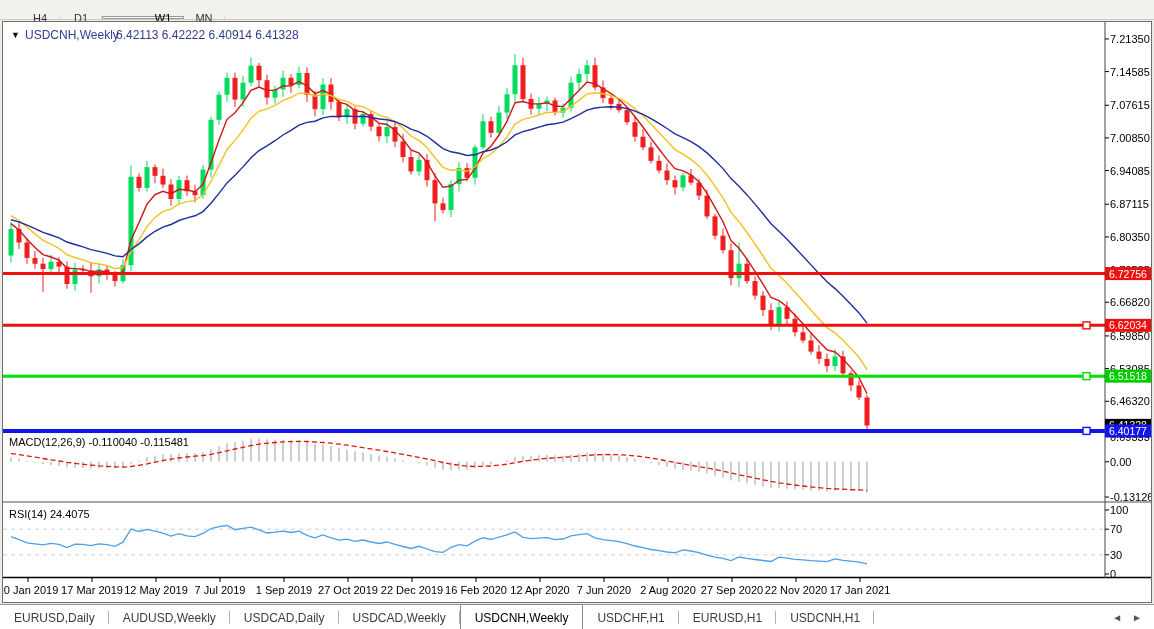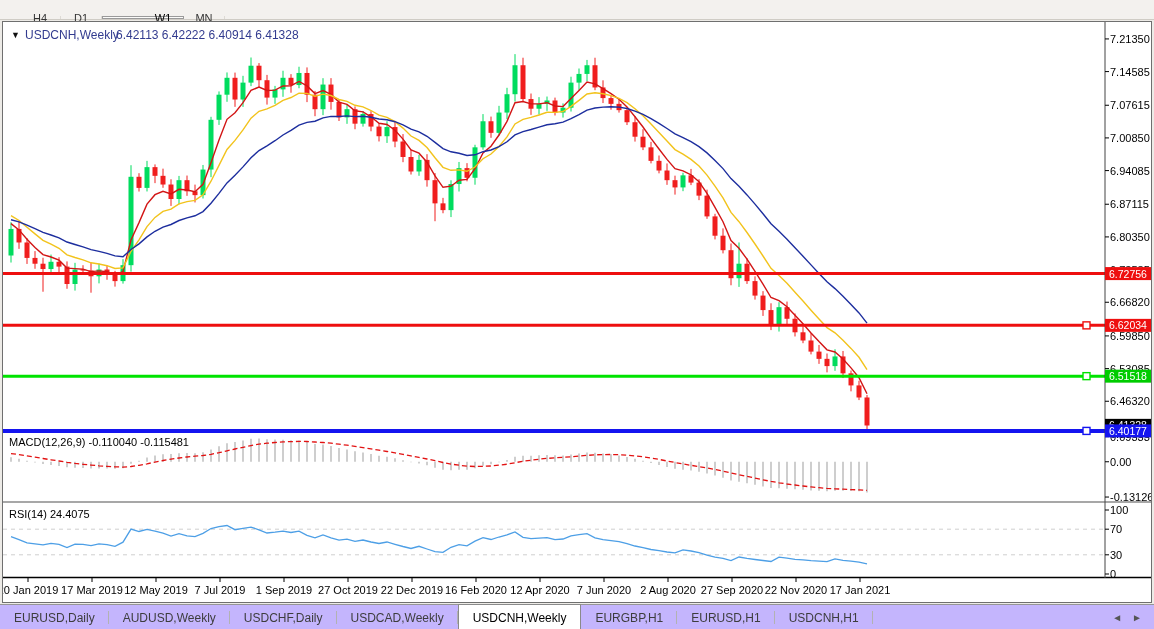--- a/index.html
+++ b/index.html
@@ -20,21 +20,21 @@
   .tfbtn.active{
     background:#FCFCFA;border:1px solid #9A9A9A;color:#000;padding-left:45px;
   }
   .chartwin{
     position:relative;margin:1px 2px 0 2px;width:1148px;height:580px;
     background:#fff;border:1px solid #6F6F6F;box-sizing:content-box;
   }
   .chartwin svg{position:absolute;left:0;top:0;}
   svg text{font-family:"Liberation Sans",sans-serif;}
   .tabbar{
-    height:25px;margin-top:1px;background:#c4b5fd;border-top:1px solid #969696;
+    height:25px;margin-top:1px;background:#ffffff;border-top:1px solid #969696;
     display:flex;align-items:stretch;font-size:12px;color:#3D3D3D;
   }
   .tab{
     position:relative;padding:0 14px;display:flex;align-items:center;cursor:default;white-space:nowrap;
   }
   .tab:not(.active)::after{
     content:"";position:absolute;right:0;top:6px;bottom:6px;width:1px;background:#B2B2B2;
   }
   .tab.active{
     background:#FFFFFF;border:1px solid #8A8A8A;border-bottom:none;margin-top:-1px;color:#000;
@@ -497,23 +497,23 @@
     <text x="22" y="17" font-size="12" fill="#323B8F">USDCNH,Weekly</text>
     <text x="113" y="17" font-size="12" fill="#323B8F">6.42113 6.42222 6.40914 6.41328</text>
     <text x="6" y="424" font-size="11" fill="#000">MACD(12,26,9) -0.110040 -0.115481</text>
     <text x="6" y="496" font-size="11" fill="#000">RSI(14) 24.4075</text>
   </svg>
 </div>
 
 <div class="tabbar" id="tab-bar">
     <div class="tab">EURUSD,Daily</div>
     <div class="tab">AUDUSD,Weekly</div>
-    <div class="tab">USDCHF,Daily</div>
+    <div class="tab">USDCAD,Daily</div>
     <div class="tab">USDCAD,Weekly</div>
     <div class="tab active">USDCNH,Weekly</div>
-    <div class="tab">EURGBP,H1</div>
+    <div class="tab">USDCHF,H1</div>
     <div class="tab">EURUSD,H1</div>
     <div class="tab">USDCNH,H1</div>
     <div class="tabnav">
       <span>◄</span>
       <span>►</span>
     </div>
   </div>
 
 </body></html>

